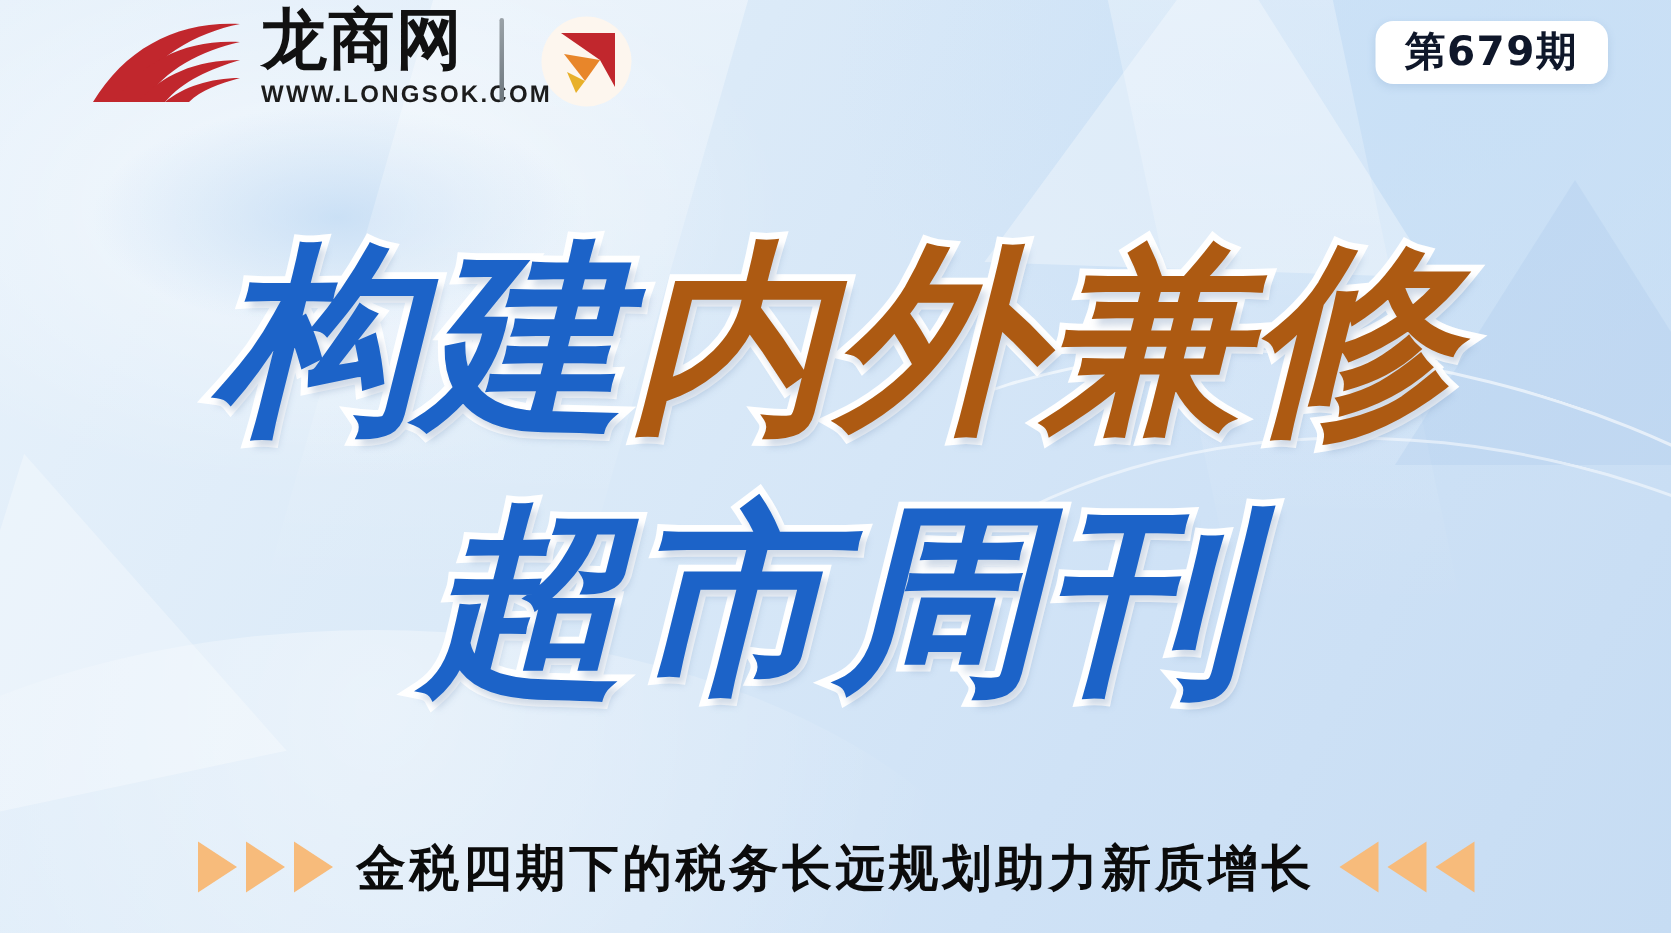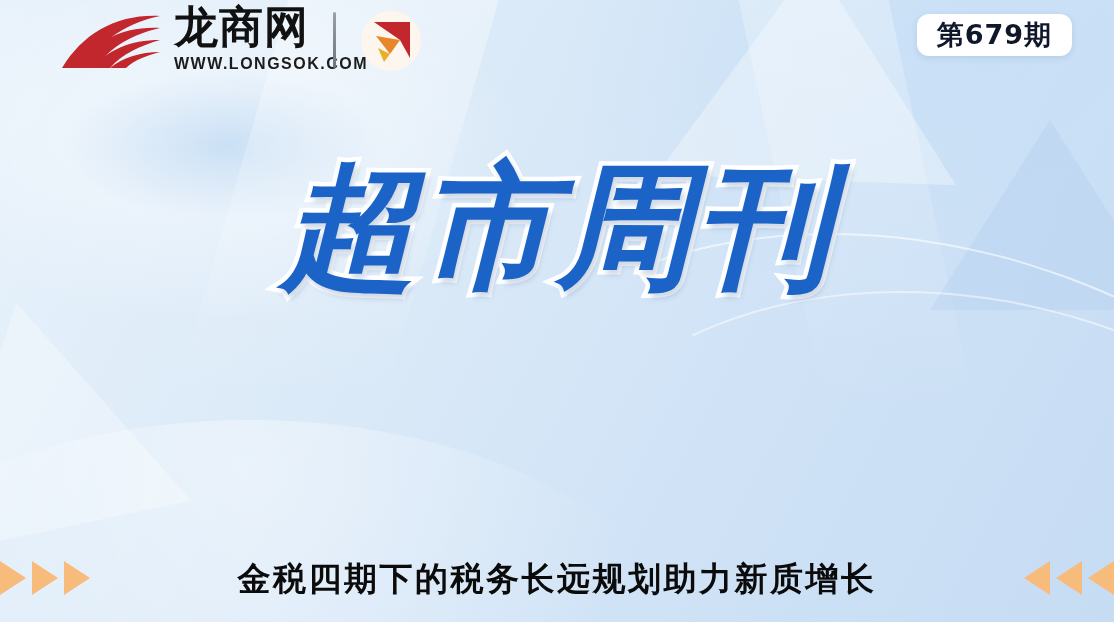--- a/index.html
+++ b/index.html
@@ -110,21 +110,21 @@
     -webkit-text-stroke:9px #ffffff;
     paint-order:stroke fill;
     text-shadow:3px 5px 5px rgba(120,150,185,.35);
   }
   .seg-blue{color:#1c63c8;}
   .seg-brown{color:#ad5a12;}
 
   
   .subtitle-row{
     position:absolute;left:0;top:548px;width:1114px;height:60px;z-index:6;
-    display:flex;align-items:center;justify-content:space-between;gap:16px;
+    display:flex;align-items:center;justify-content:center;gap:16px;
   }
   .tri-group{display:flex;align-items:center;gap:6px;}
   .tri{width:0;height:0;border-top:17px solid transparent;border-bottom:17px solid transparent;}
   .tri-right{border-left:26px solid #f7bb7b;}
   .tri-left{border-right:26px solid #f7bb7b;}
   .subtitle-text{
     font-family:"DejaVu Sans",sans-serif;
     font-size:33px;font-weight:700;color:#0b0b0b;
     letter-spacing:2.5px;white-space:nowrap;line-height:1;
   }
@@ -170,20 +170,23 @@
       </svg>
     </div>
 
     <div class="issue-badge">
       <div class="issue-text">第679期</div>
     </div>
   </div>
 
   <div class="title-wrap">
     <div class="title-line">
+      <span class="seg seg-blue">构建</span><span class="seg seg-brown">内外兼修</span>
+    </div>
+    <div class="title-line">
       <span class="seg seg-blue">超市周刊</span>
     </div>
   </div>
 
   <div class="subtitle-row">
     <div class="tri-group">
       <span class="tri tri-right"></span>
       <span class="tri tri-right"></span>
       <span class="tri tri-right"></span>
     </div>

